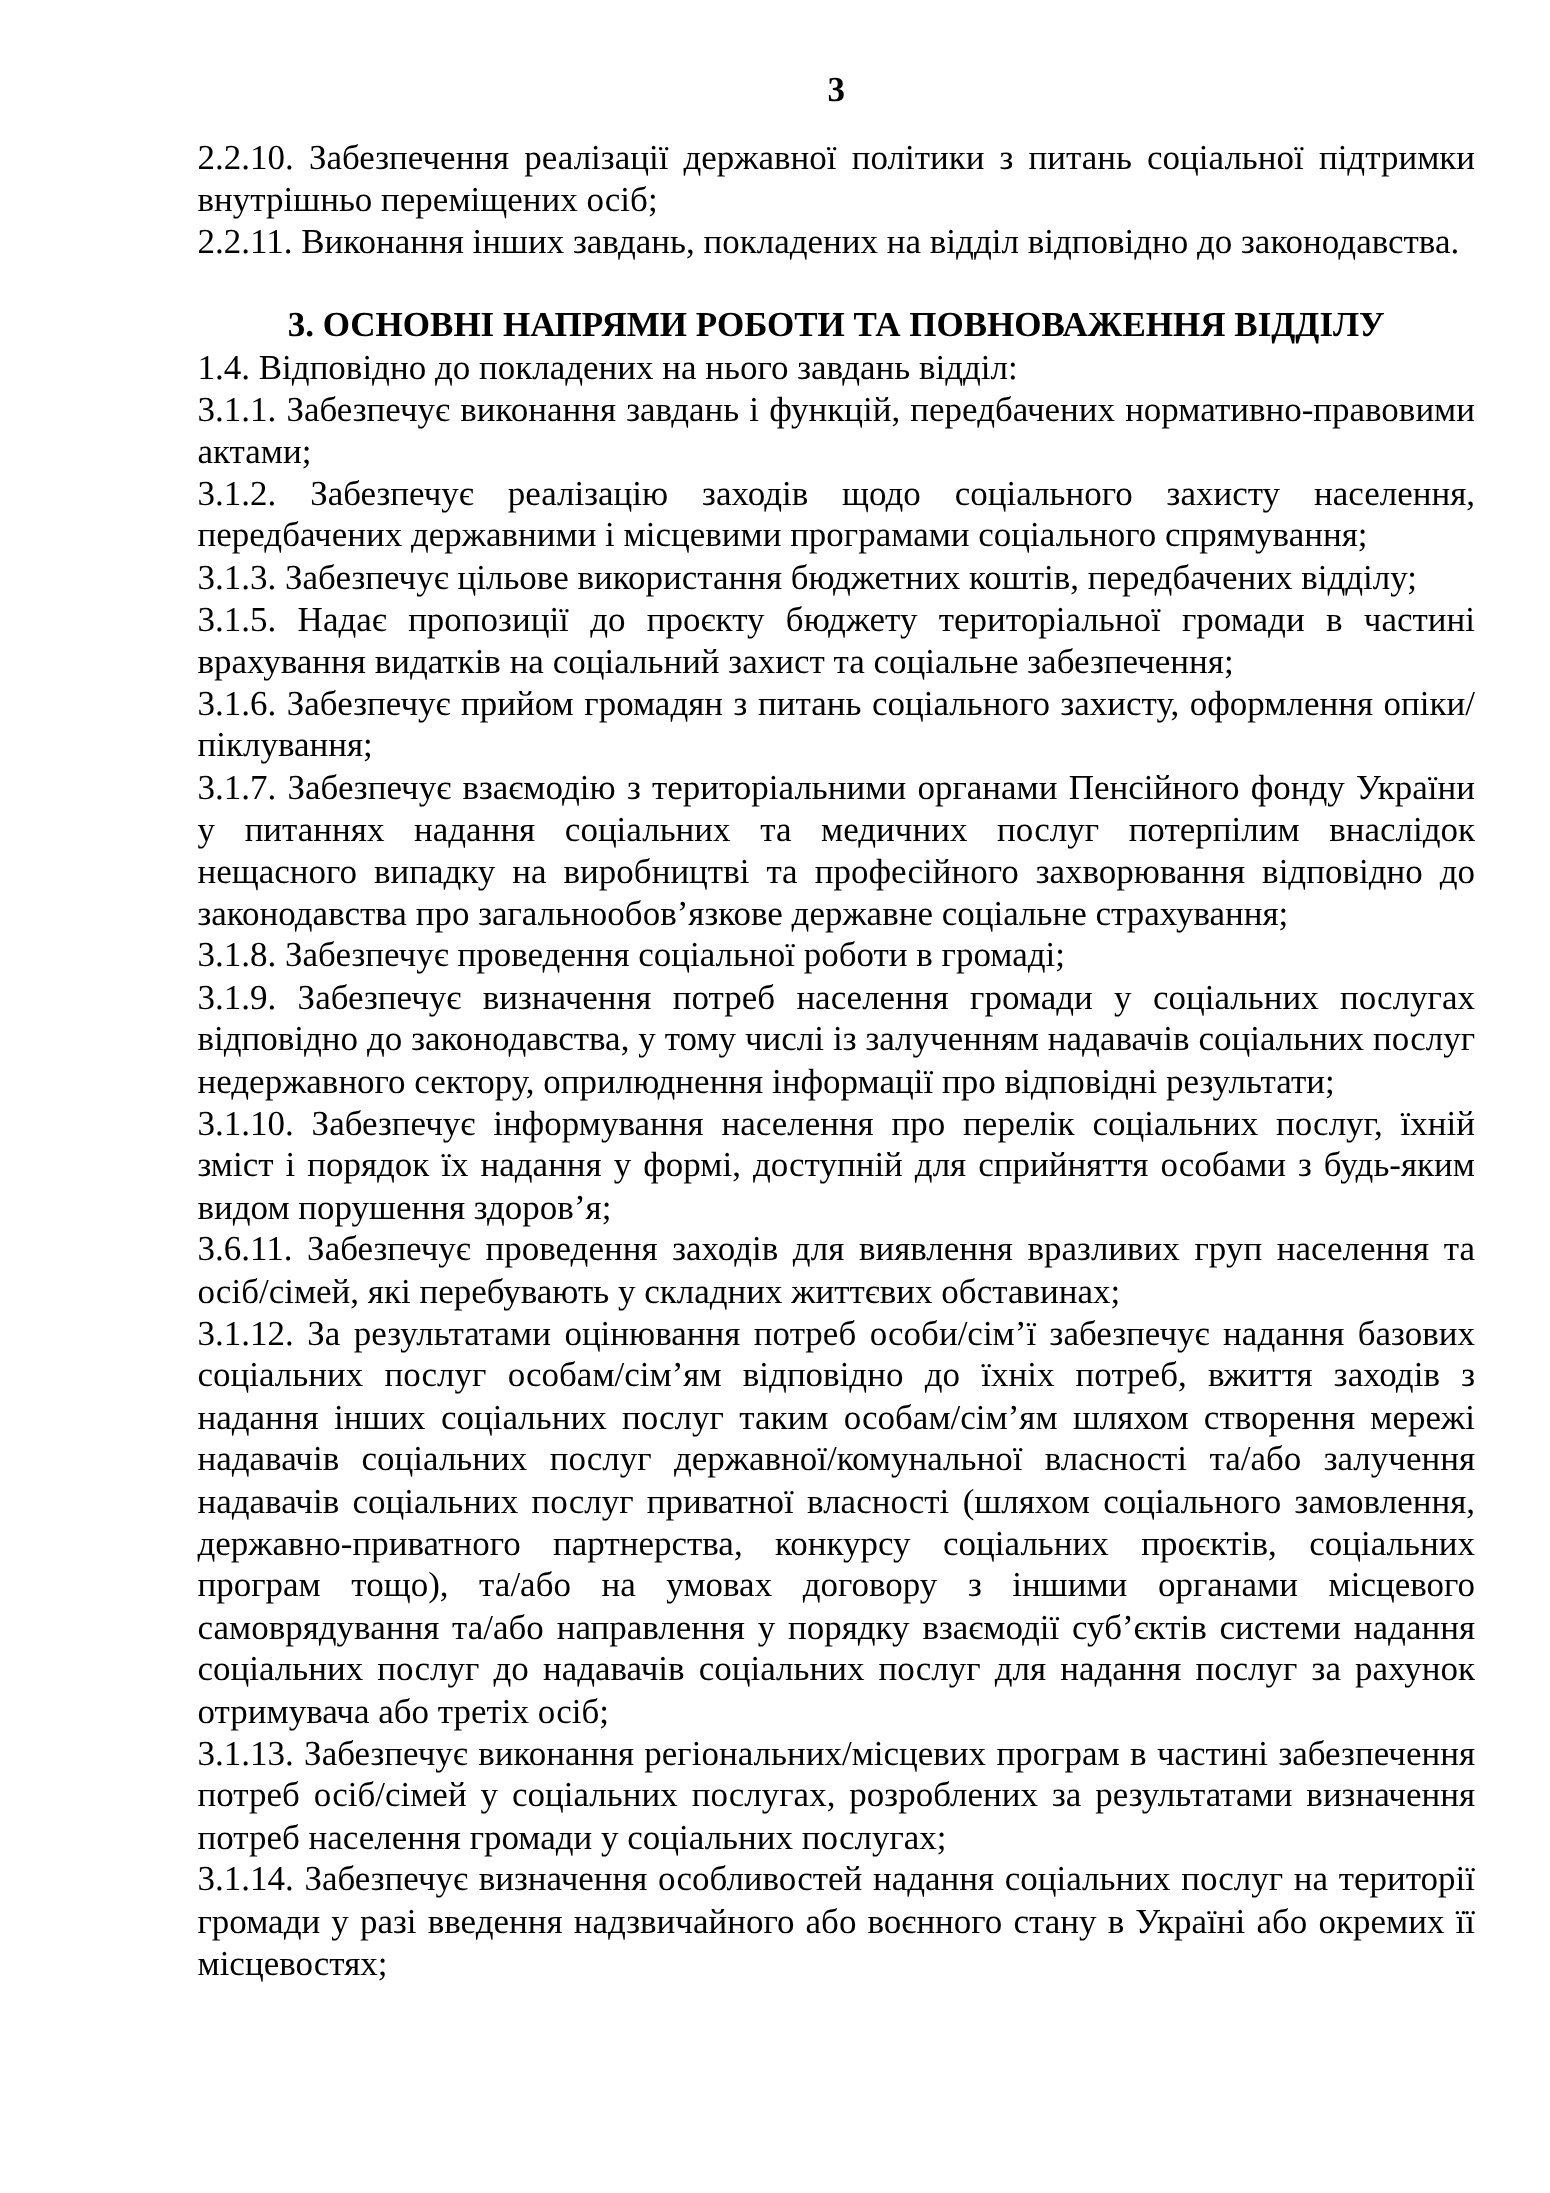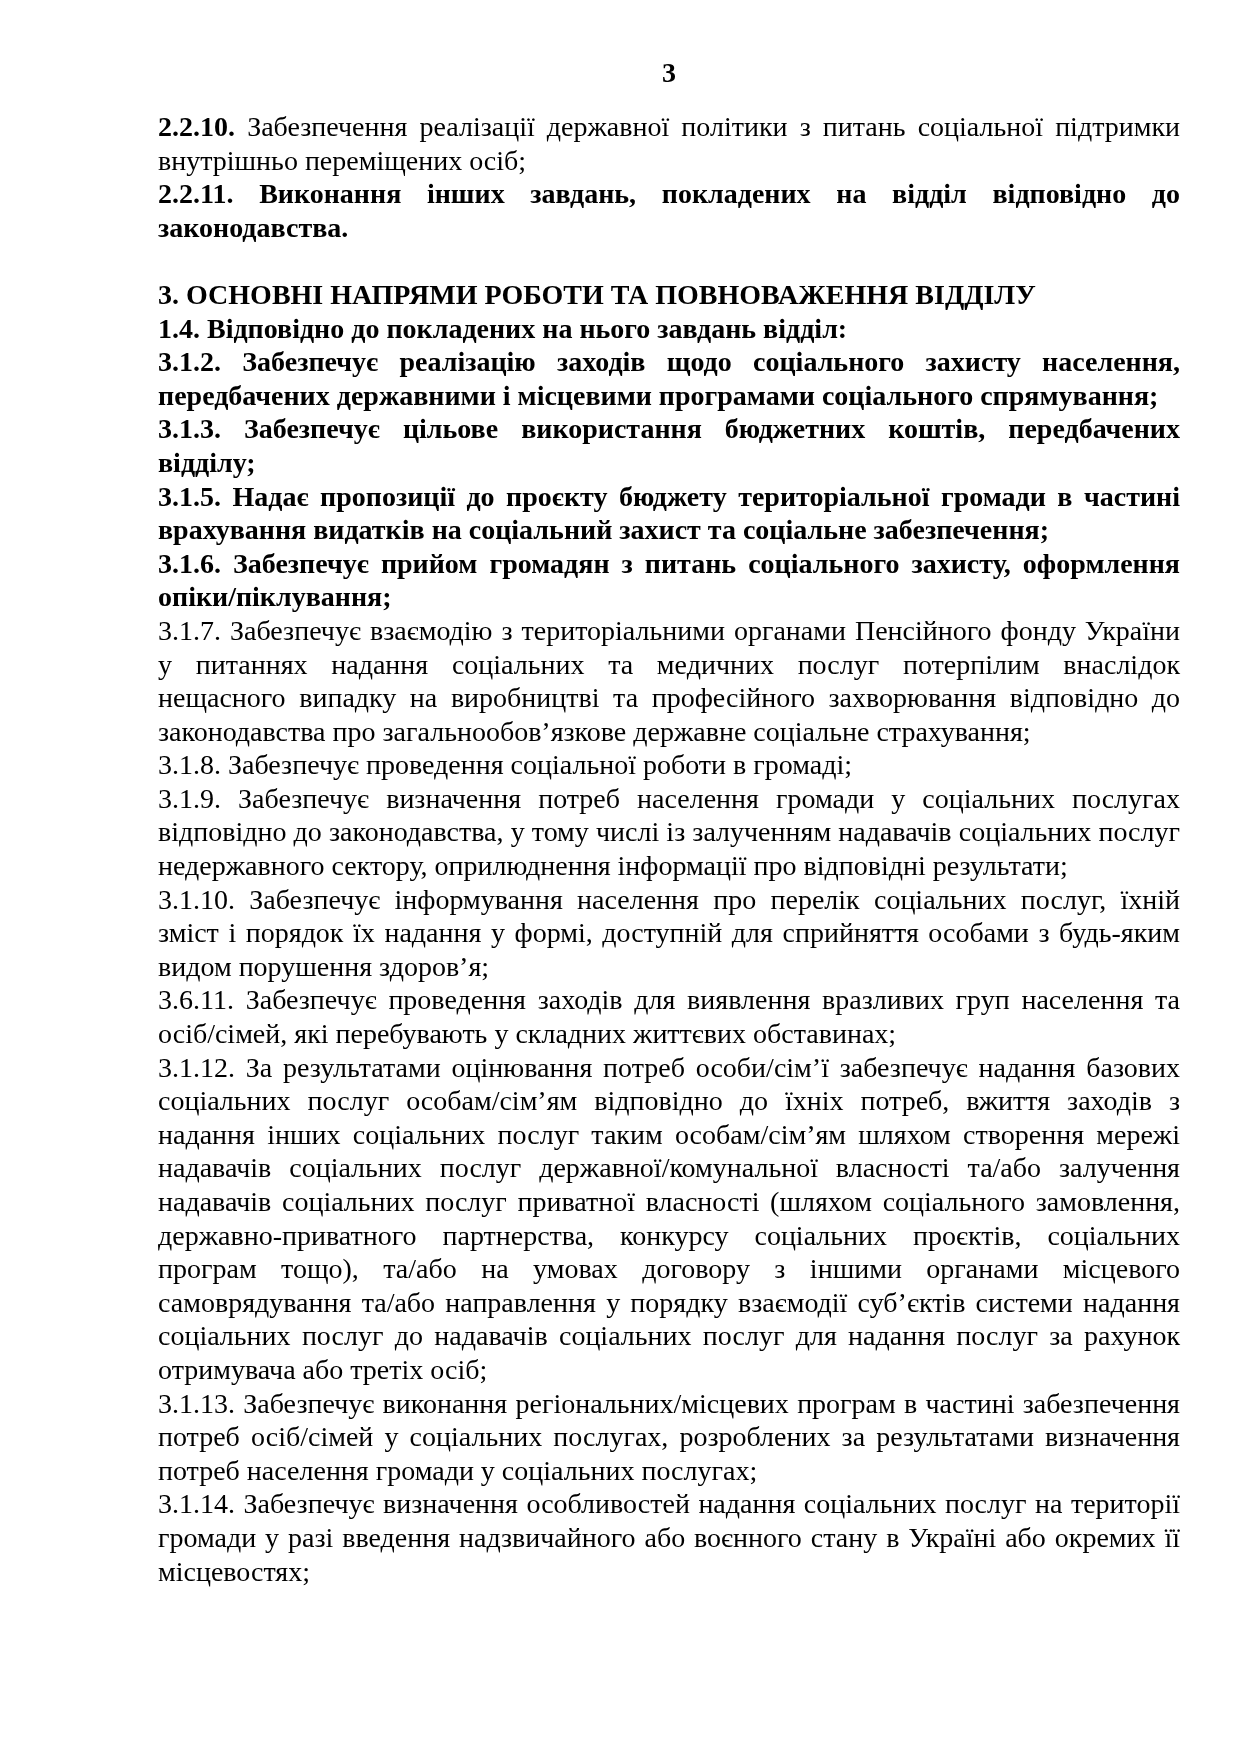--- a/index.html
+++ b/index.html
@@ -37,39 +37,40 @@
     width: 1022px;
     font-size: 28px;
     line-height: 33.6px;
     text-align: justify;
   }
   .para {
     margin: 0;
     padding: 0;
   }
   .bold {
-    font-weight: bold;
+    font-weight: normal;
   }
   .heading {
     margin: 33.6px 0 0 0;
     padding: 0;
-    text-align: left;
+    text-align: center;
     font-weight: bold;
   }
 </style>
 </head>
 <body>
 
 <div class="sheet">
   <div class="page-number">3</div>
   <div class="content">
       <p class="para"><span class="num bold">2.2.10.</span> <span class="txt">Забезпечення реалізації державної політики з питань соціальної підтримки внутрішньо переміщених осіб;</span></p>
       <p class="para"><span class="num bold">2.2.11.</span> <span class="txt bold">Виконання інших завдань, покладених на відділ відповідно до законодавства.</span></p>
       <p class="heading">3. ОСНОВНІ НАПРЯМИ РОБОТИ ТА ПОВНОВАЖЕННЯ ВІДДІЛУ</p>
       <p class="para"><span class="num bold">1.4.</span> <span class="txt bold">Відповідно до покладених на нього завдань відділ:</span></p>
+      <p class="para"><span class="num bold">3.1.1.</span> <span class="txt bold">Забезпечує виконання завдань і функцій, передбачених нормативно-правовими актами;</span></p>
       <p class="para"><span class="num bold">3.1.2.</span> <span class="txt bold">Забезпечує реалізацію заходів щодо соціального захисту населення, передбачених державними і місцевими програмами соціального спрямування;</span></p>
       <p class="para"><span class="num bold">3.1.3.</span> <span class="txt bold">Забезпечує цільове використання бюджетних коштів, передбачених відділу;</span></p>
       <p class="para"><span class="num bold">3.1.5.</span> <span class="txt bold">Надає пропозиції до проєкту бюджету територіальної громади в частині врахування видатків на соціальний захист та соціальне забезпечення;</span></p>
       <p class="para"><span class="num bold">3.1.6.</span> <span class="txt bold">Забезпечує прийом громадян з питань соціального захисту, оформлення опіки/піклування;</span></p>
       <p class="para"><span class="num">3.1.7.</span> <span class="txt">Забезпечує взаємодію з територіальними органами Пенсійного фонду України у питаннях надання соціальних та медичних послуг потерпілим внаслідок нещасного випадку на виробництві та професійного захворювання відповідно до законодавства про загальнообов’язкове державне соціальне страхування;</span></p>
       <p class="para"><span class="num">3.1.8.</span> <span class="txt">Забезпечує проведення соціальної роботи в громаді;</span></p>
       <p class="para"><span class="num">3.1.9.</span> <span class="txt">Забезпечує визначення потреб населення громади у соціальних послугах відповідно до законодавства, у тому числі із залученням надавачів соціальних послуг недержавного сектору, оприлюднення інформації про відповідні результати;</span></p>
       <p class="para"><span class="num">3.1.10.</span> <span class="txt">Забезпечує інформування населення про перелік соціальних послуг, їхній зміст і порядок їх надання у формі, доступній для сприйняття особами з будь-яким видом порушення здоров’я;</span></p>
       <p class="para"><span class="num">3.6.11.</span> <span class="txt">Забезпечує проведення заходів для виявлення вразливих груп населення та осіб/сімей, які перебувають у складних життєвих обставинах;</span></p>
       <p class="para"><span class="num">3.1.12.</span> <span class="txt">За результатами оцінювання потреб особи/сім’ї забезпечує надання базових соціальних послуг особам/сім’ям відповідно до їхніх потреб, вжиття заходів з надання інших соціальних послуг таким особам/сім’ям шляхом створення мережі надавачів соціальних послуг державної/комунальної власності та/або залучення надавачів соціальних послуг приватної власності (шляхом соціального замовлення, державно-приватного партнерства, конкурсу соціальних проєктів, соціальних програм тощо), та/або на умовах договору з іншими органами місцевого самоврядування та/або направлення у порядку взаємодії суб’єктів системи надання соціальних послуг до надавачів соціальних послуг для надання послуг за рахунок отримувача або третіх осіб;</span></p>

